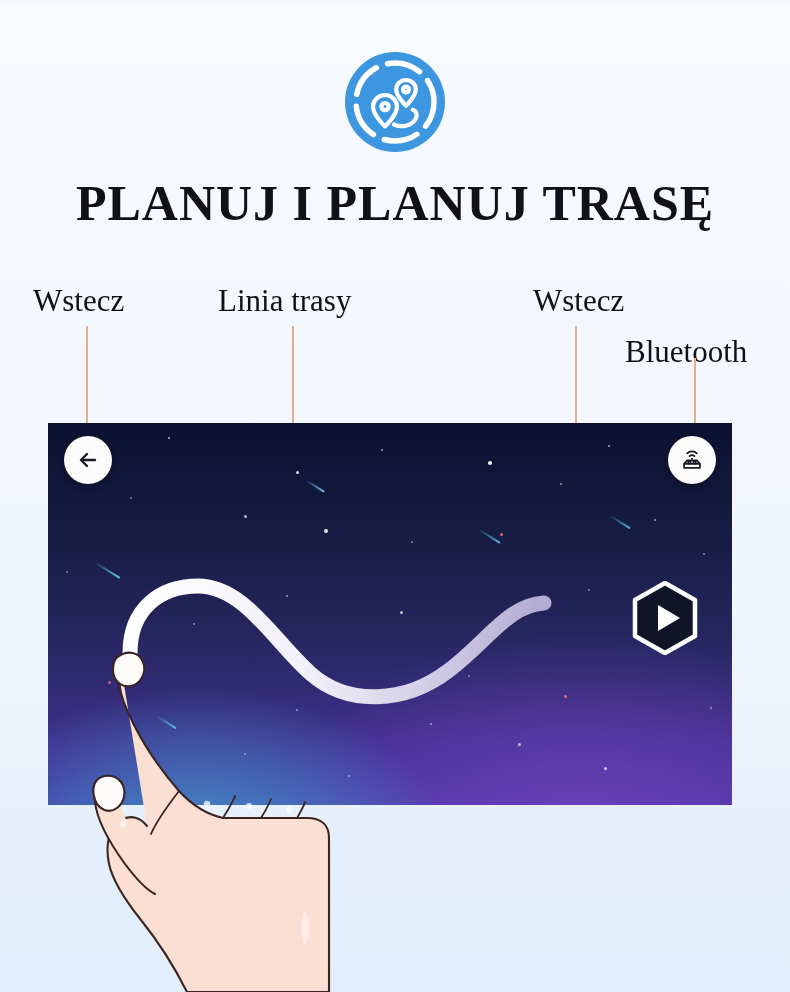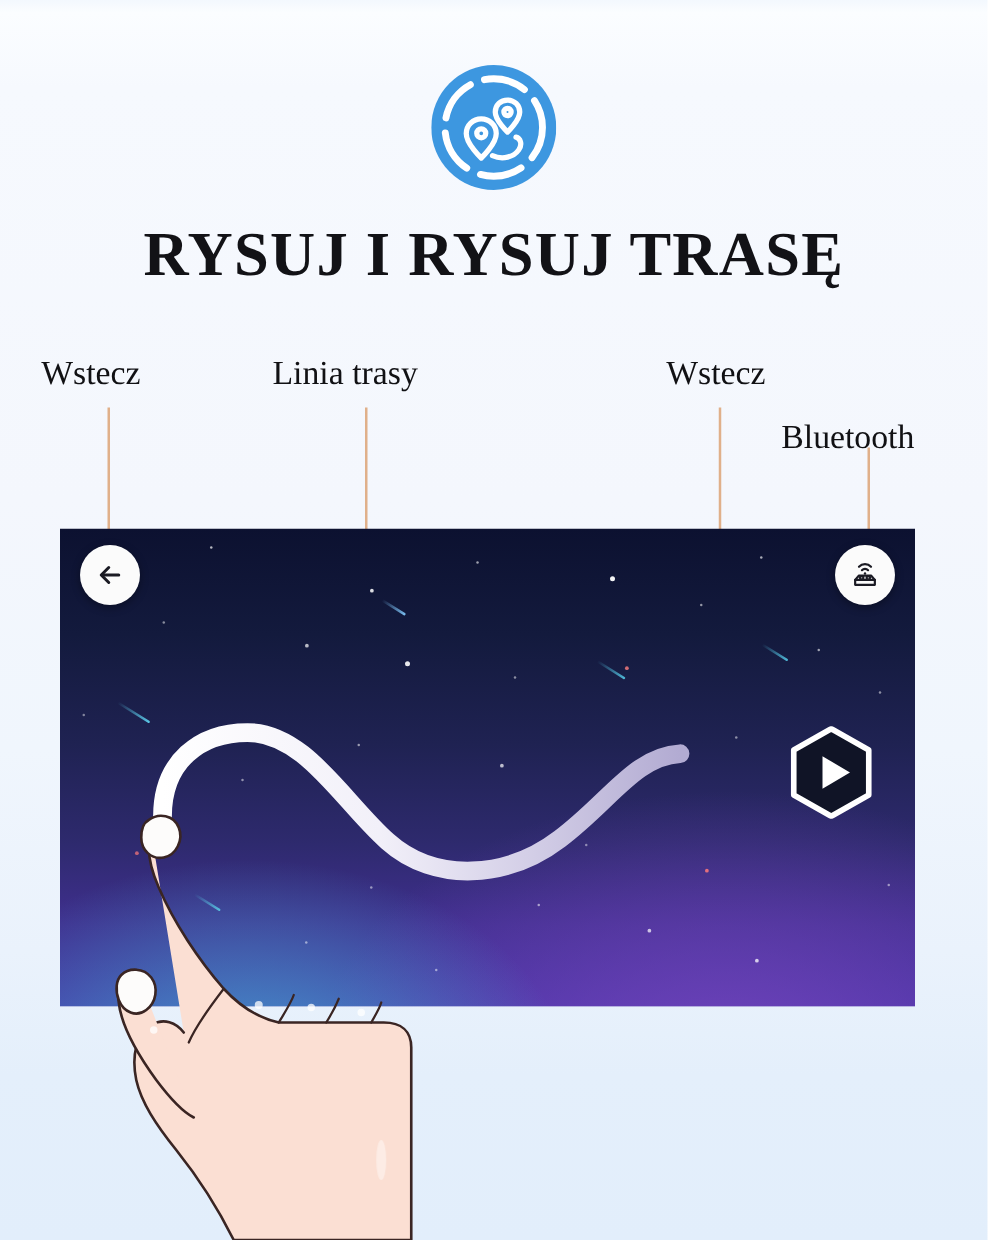--- a/index.html
+++ b/index.html
@@ -50,21 +50,21 @@
     font-weight: 700;
     letter-spacing: 1px;
     color: #121216;
     white-space: nowrap;
   }
 
   
   .callout-label {
     position: absolute;
     font-family: "Liberation Serif", serif;
-    font-size: 27px;
+    font-size: 31px;
     font-weight: 400;
     color: #111114;
     white-space: nowrap;
   }
   .lbl-wstecz   { left: 33px;  top: 283px; }
   .lbl-linia    { left: 218px; top: 283px; }
   .lbl-start    { left: 533px; top: 283px; }
   .lbl-bt       { left: 625px; top: 334px; }
 
   
@@ -175,21 +175,21 @@
         <path d="M40 43 c-6.6 0 -12 5.2 -12 11.8 c0 8.4 12 19.6 12 19.6 s12 -11.2 12 -19.6 c0 -6.6 -5.4 -11.8 -12 -11.8 z"></path>
         <circle cx="40" cy="54.6" r="3.6"></circle>
         <path d="M61 28 c-5.4 0 -9.8 4.2 -9.8 9.6 c0 6.8 9.8 16 9.8 16 s9.8 -9.2 9.8 -16 c0 -5.4 -4.4 -9.6 -9.8 -9.6 z"></path>
         <circle cx="61" cy="37.6" r="2.9"></circle>
         <path d="M49 72.5 c8 3.6 17 1.2 21 -4.6 c3.2 -4.6 1.2 -9.4 -2.2 -10.2"></path>
       </g>
     </svg>
   </div>
 </div>
 
-<div class="title">RYSUJ I RYSUJ TRASĘ</div>
+<div class="title">PLANUJ I PLANUJ TRASĘ</div>
 
 <div class="callout-label lbl-wstecz">Wstecz</div>
 <div class="callout-label lbl-linia">Linia trasy</div>
 <div class="callout-label lbl-start">Wstecz</div>
 <div class="callout-label lbl-bt">Bluetooth</div>
 
 <div class="leader leader-v leader-wstecz"></div>
 <div class="leader leader-v leader-linia"></div>
 <div class="leader leader-v leader-start-v"></div>
 <div class="leader leader-h leader-start-h"></div>

